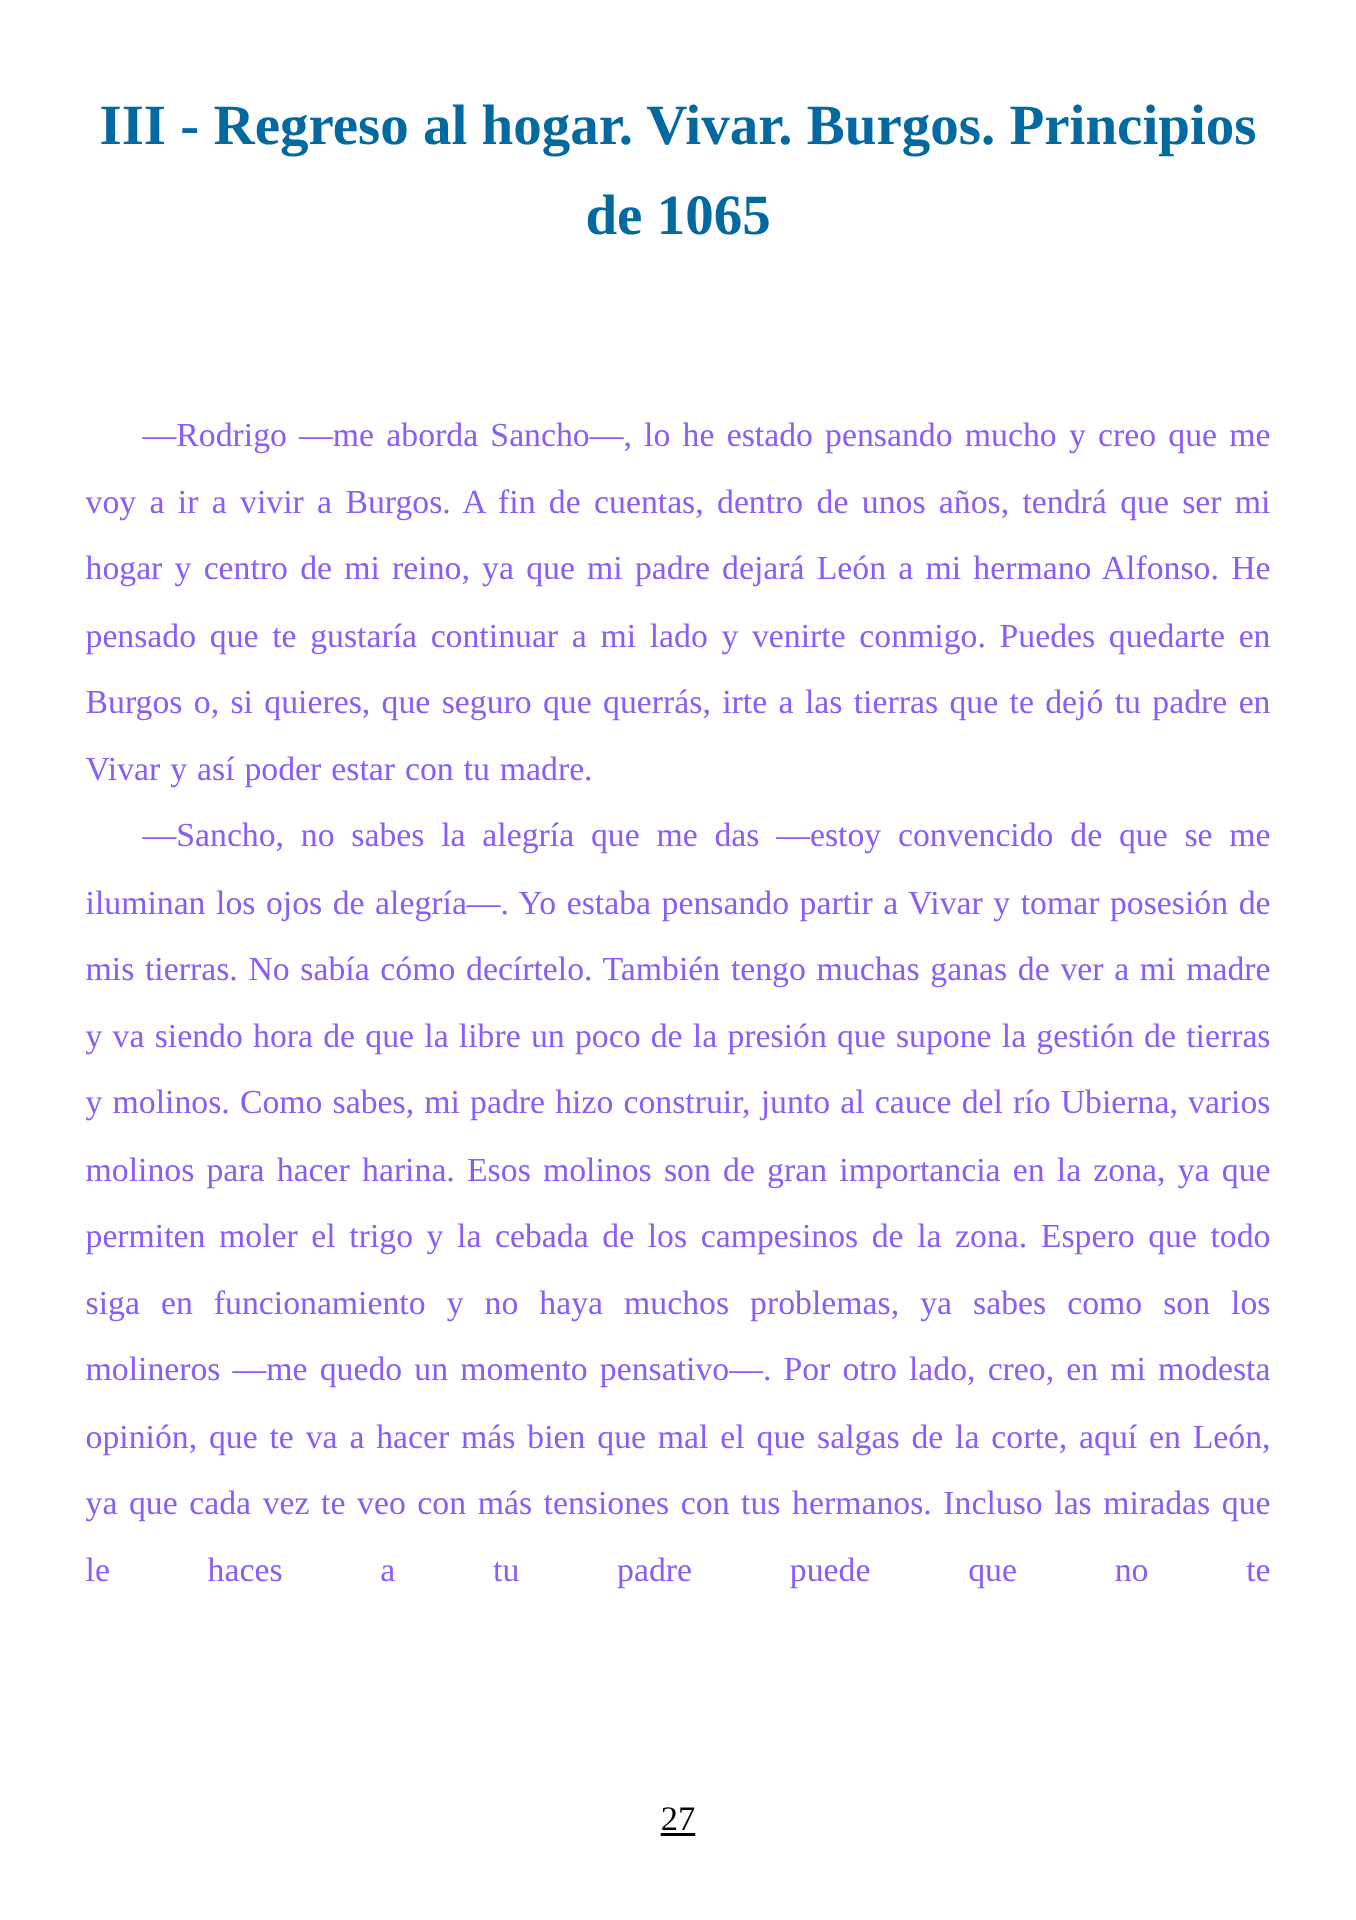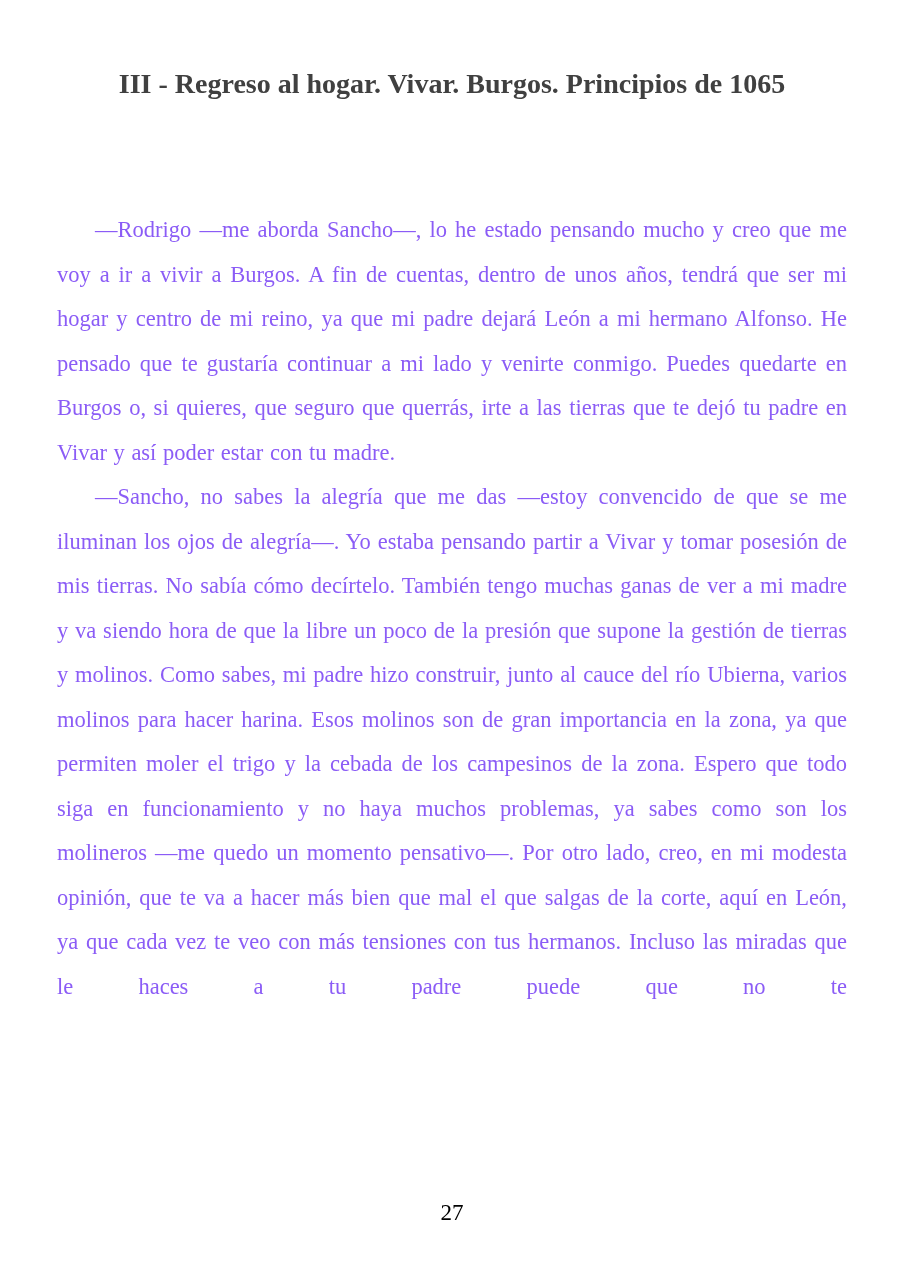--- a/index.html
+++ b/index.html
@@ -14,25 +14,25 @@
     margin: 0 auto;
     background: #ffffff;
     color: #000000;
     font-family: "Liberation Serif", "DejaVu Serif", serif;
     overflow: hidden;
     box-sizing: border-box;
   }
   .chapter-title {
     margin: 54px auto 0 auto;
     width: 782px;
-    font-size: 28px;
+    font-size: 38px;
     font-weight: bold;
     line-height: 60px;
     text-align: center;
-    color: #404040;
+    color: #0369a1;
   }
   .body-text {
     margin: 94px 57px 0 57px;
     font-size: 22.5px;
     line-height: 44.5px;
     text-align: justify;
     color: #8b5cf6;
   }
   .body-text p {
     margin: 0;
@@ -46,20 +46,21 @@
   }
   .page-number {
     position: absolute;
     left: 0;
     right: 0;
     bottom: 56px;
     text-align: center;
     font-size: 23px;
     line-height: 1;
     color: #000000;
+    text-decoration: underline;
   }
 </style>
 </head>
 <body>
 
 <div class="page">
 
   <h1 class="chapter-title">III - Regreso al hogar. Vivar. Burgos. Principios de 1065</h1>
 
   <div class="body-text">

